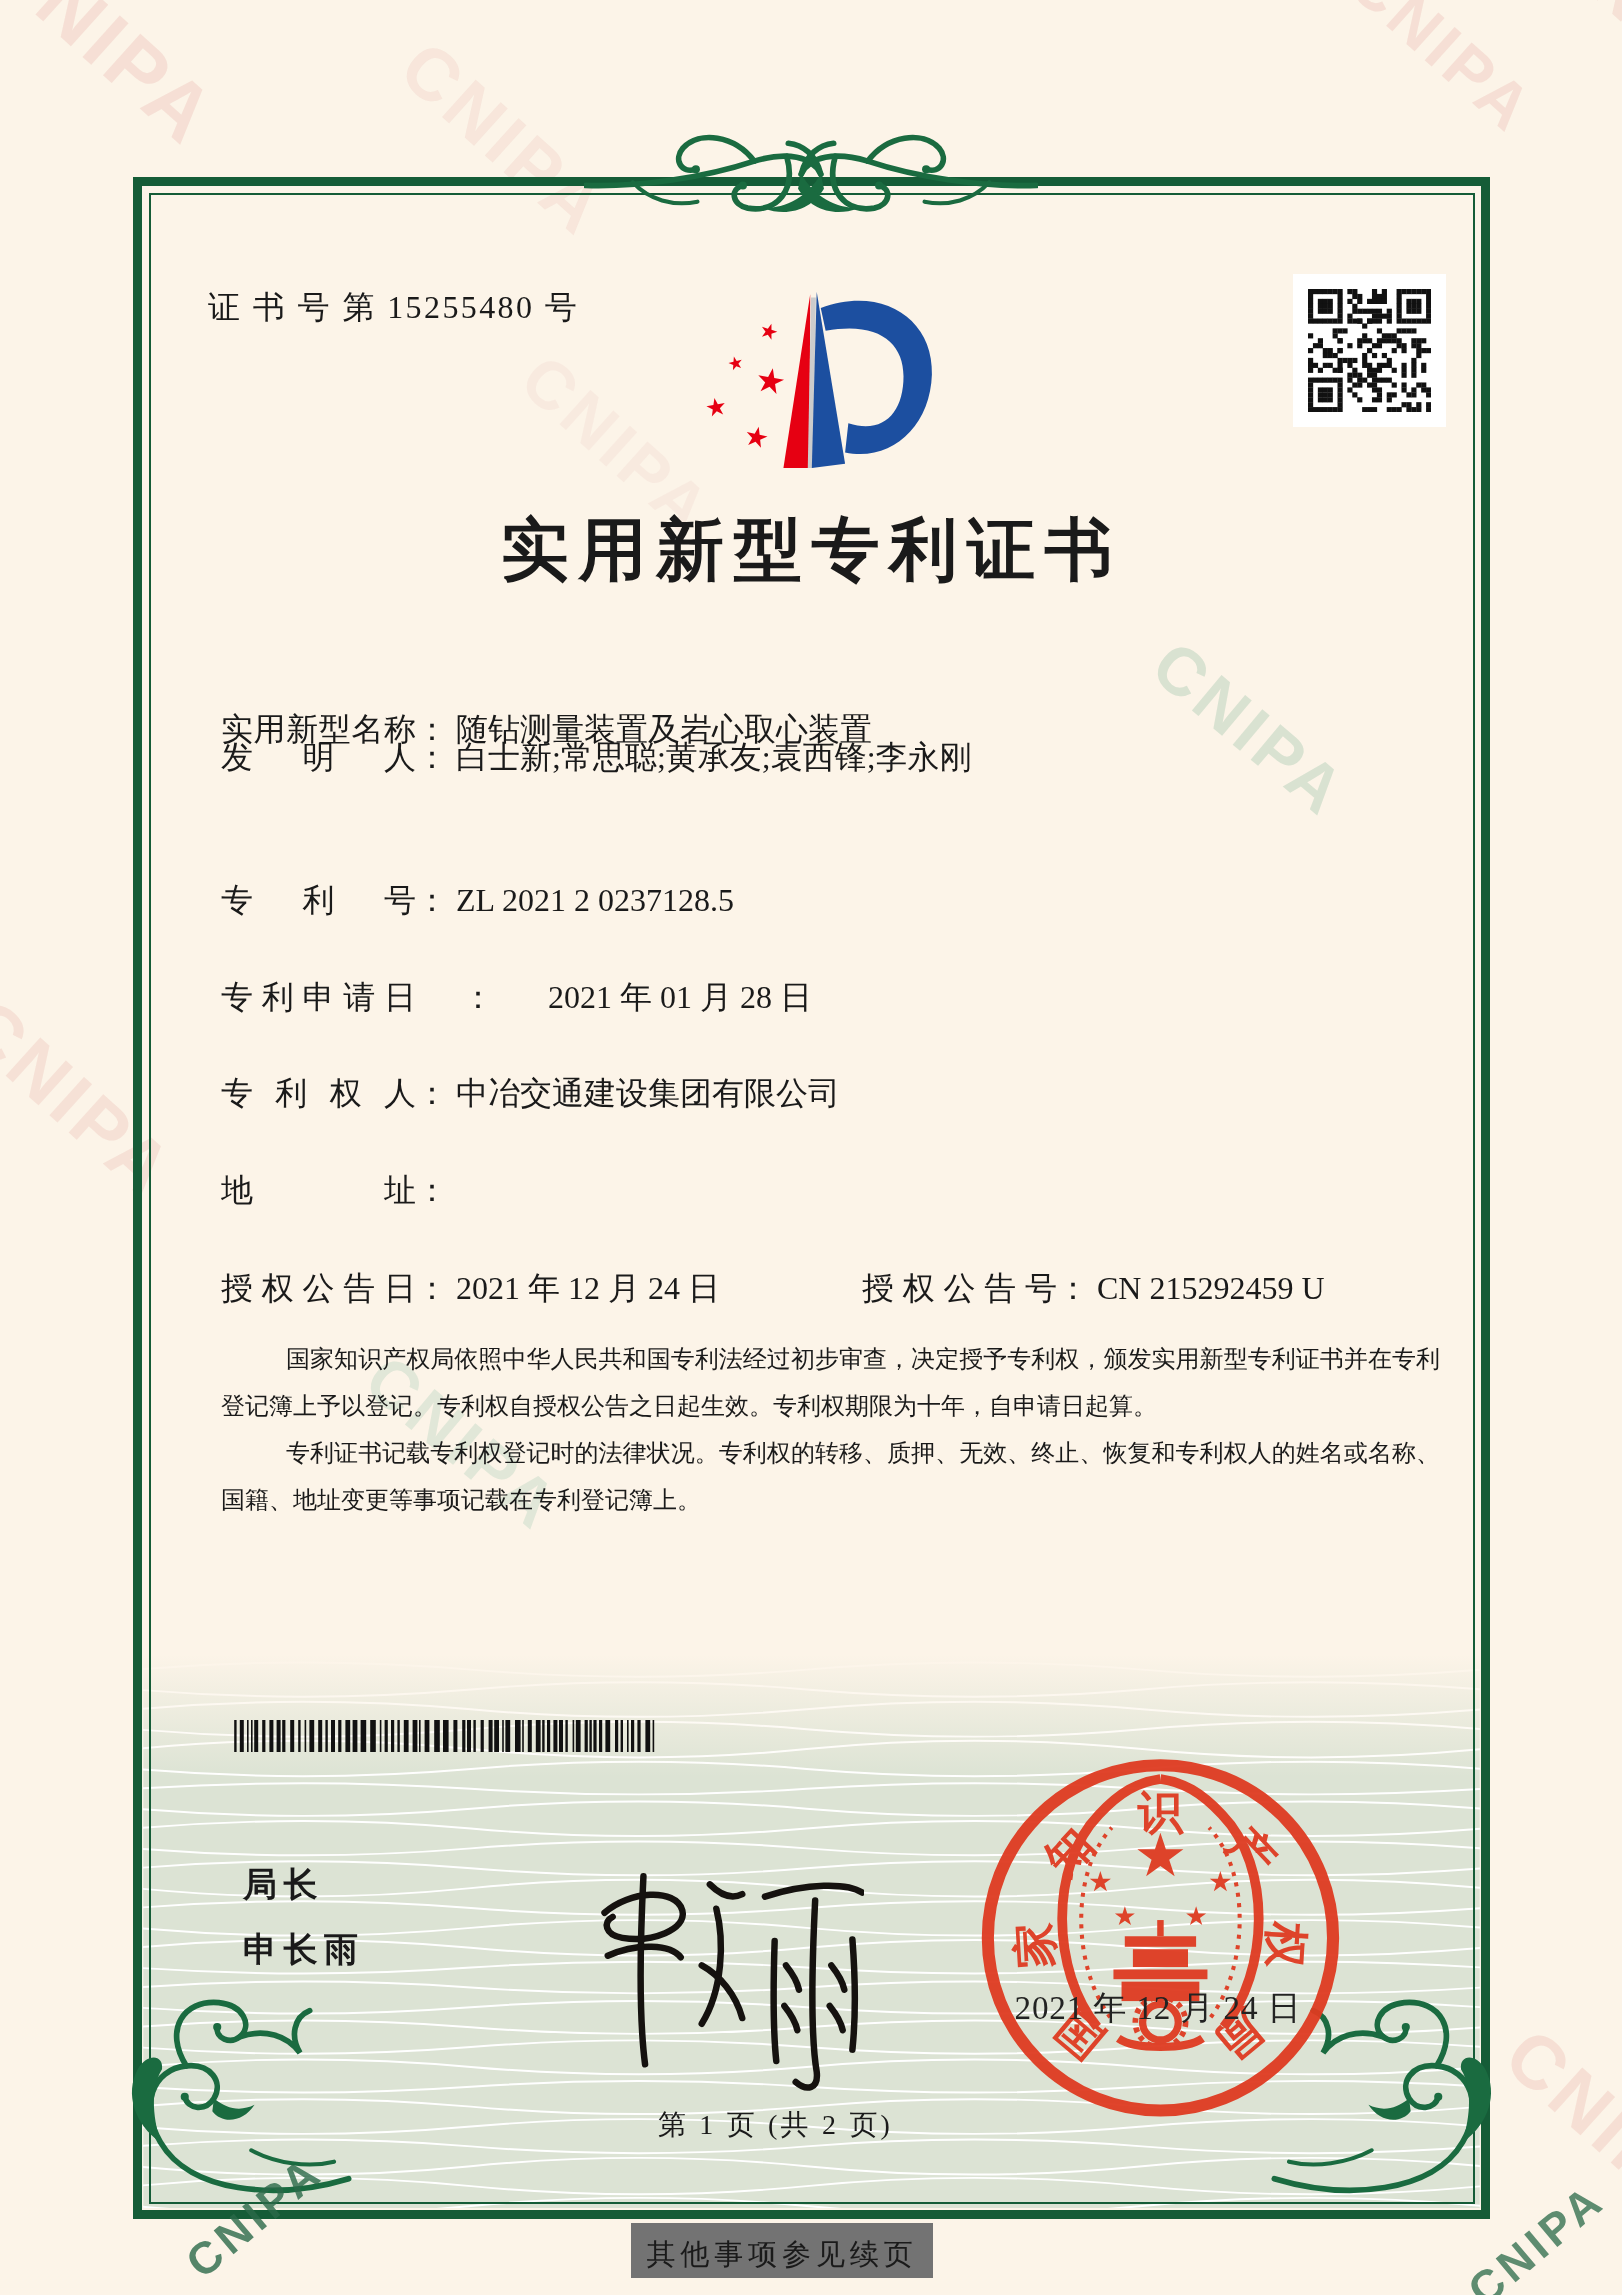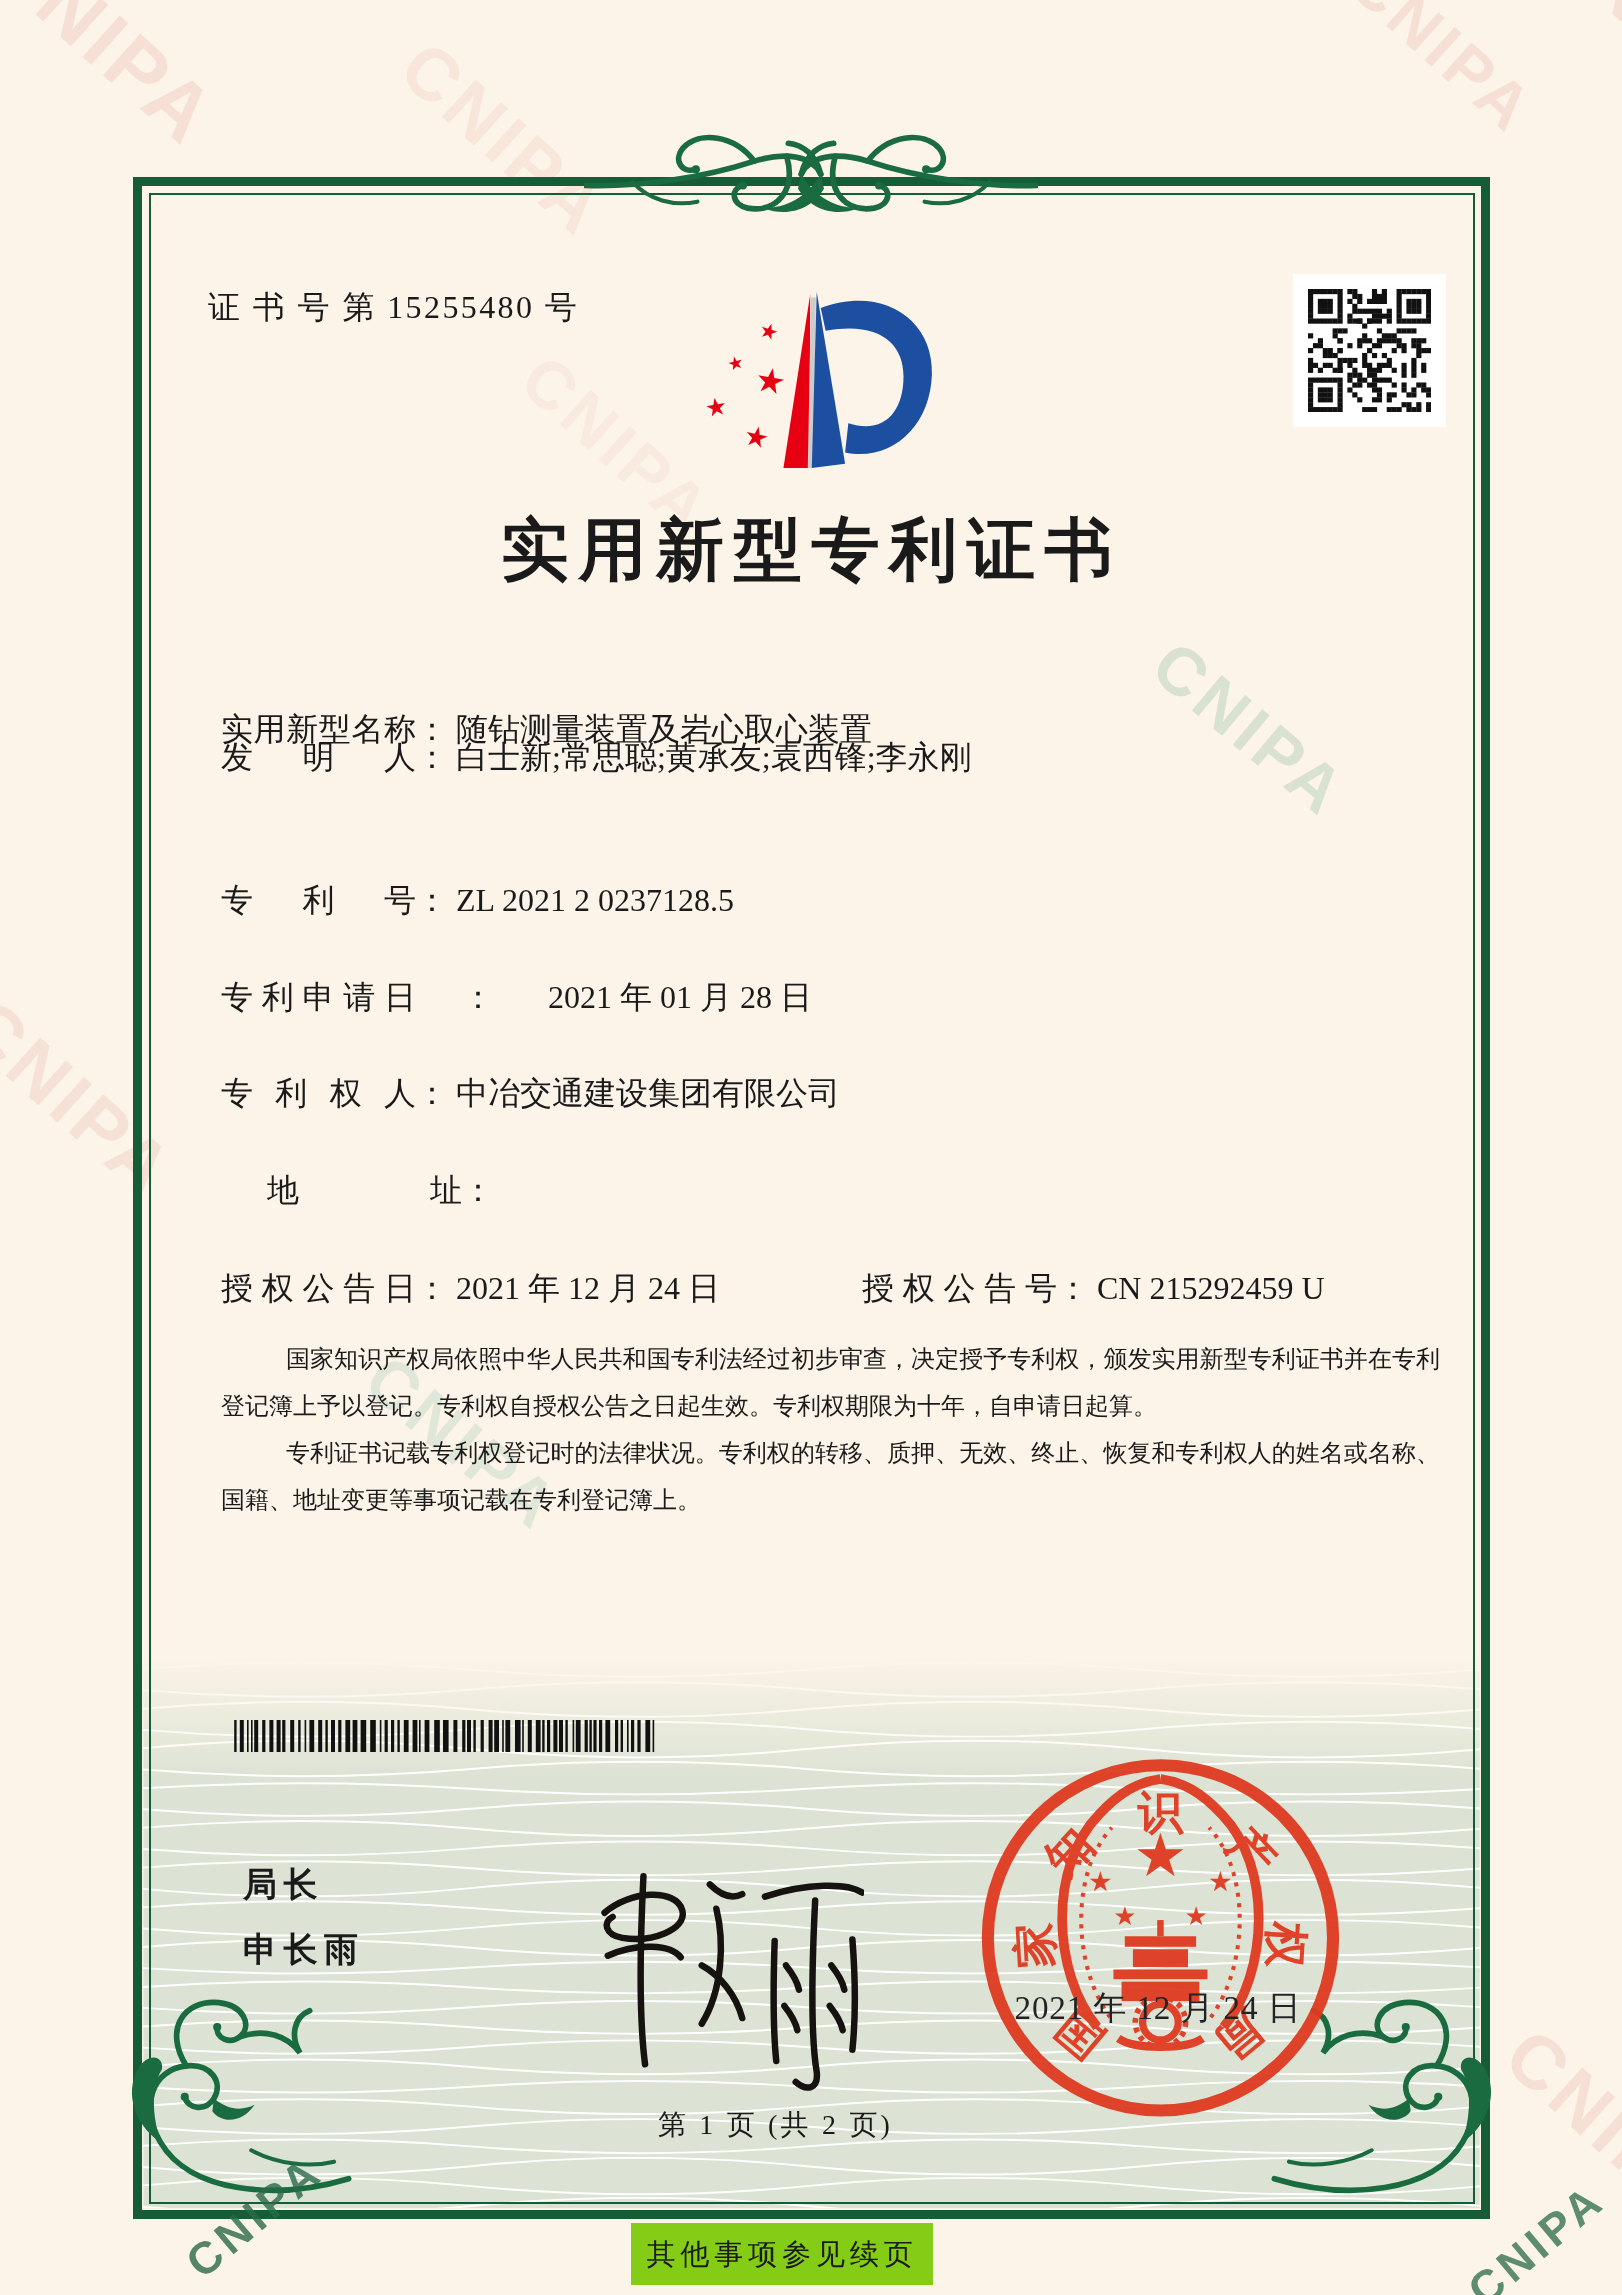--- a/index.html
+++ b/index.html
@@ -36,21 +36,21 @@
   #barcode{position:absolute;left:231px;top:1720px;width:432px;height:32px;z-index:6;}
   
   .director{position:absolute;left:243px;font-size:34px;letter-spacing:6.5px;z-index:6;
             font-family:"Liberation Sans","DejaVu Sans",sans-serif;font-weight:600;}
   #sig-svg{position:absolute;left:580px;top:1852px;z-index:6;}
   
   #seal-svg{position:absolute;left:974px;top:1745px;z-index:6;opacity:.95;}
   
   #page-num{position:absolute;left:0;top:2106px;width:1551px;text-align:center;
             font-size:28px;letter-spacing:3.2px;z-index:6;}
-  #note-box{position:absolute;left:631px;top:2223px;width:302px;height:62px;background:#84cc16;
+  #note-box{position:absolute;left:631px;top:2223px;width:302px;height:55px;background:#737373;
             text-align:center;line-height:62px;font-size:29px;letter-spacing:4.9px;z-index:6;font-family:Liberation Serif, serif;}
   #qr-wrap{position:absolute;left:1293px;top:274px;width:153px;height:153px;background:#ffffff;z-index:6;}
   #logo-svg{position:absolute;left:686px;top:261px;z-index:6;}
 </style>
 </head>
 <body>
 
 <div id="page">
 
   <div class="wm" style="left:-32px;top:-8px;font-size:81px;color:rgba(240,206,196,.55);transform:rotate(42deg);">CNIPA</div>
@@ -467,21 +467,21 @@
   <div class="frow" style="top:975px;gap:46px;">
     <span class="flabel">专利申请日</span>
       <span class="fcolon">：</span>
       <span class="fvalue">2021 年 01 月 28 日</span>
   </div>
   <div class="frow" style="top:1071px;">
     <span class="flabel">专利权人</span>
       <span class="fcolon">：</span>
       <span class="fvalue">中冶交通建设集团有限公司</span>
   </div>
-  <div class="frow" style="top:1168px;margin-left:46px;">
+  <div class="frow" style="top:1168px;">
     <span class="flabel">地址</span>
       <span class="fcolon">：</span>
   </div>
   <div class="frow" style="top:1266px;">
     <span class="flabel">授权公告日</span>
       <span class="fcolon">：</span>
       <span class="fvalue">2021 年 12 月 24 日</span>
   </div>
   <div class="frow" style="top:1266px;left:862px;">
     <span class="flabel">授权公告号</span>

